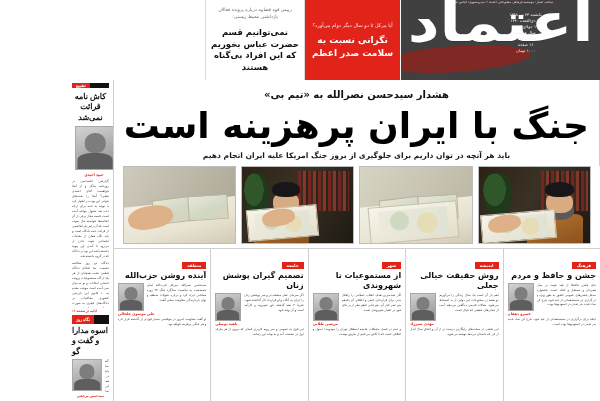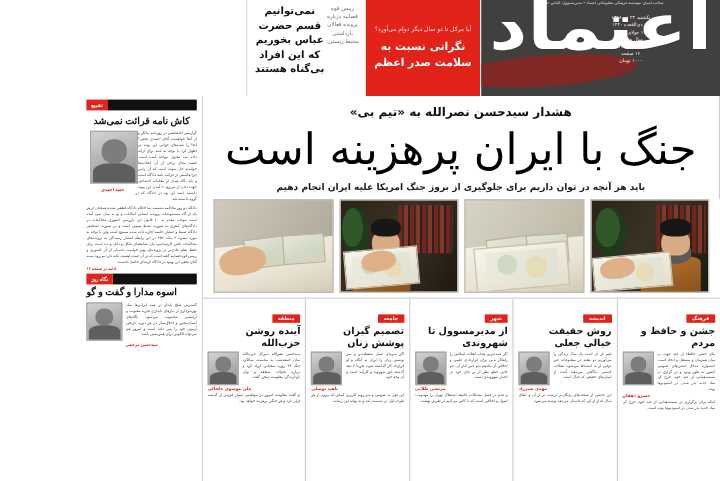--- a/index.html
+++ b/index.html
@@ -63,21 +63,21 @@
     display:flex;flex-direction:column;justify-content:center;
     text-align:center;
   }
   .redbox .kick{font-size:5px;line-height:1.45;color:#ffe4e2;margin-bottom:5px;}
   .redbox .hl{font-size:9px;line-height:1.35;font-weight:bold;color:#fff;}
 
   
   .whitebox{
     width:100px;height:80px;box-sizing:border-box;padding:5px 5px 4px 5px;
     background:#fff;text-align:center;
-    display:flex;flex-direction:row;justify-content:center;
+    display:flex;flex-direction:column;justify-content:center;
     border-left:1px solid #d9d9d9;border-right:1px solid #d9d9d9;
   }
   .whitebox .kick{font-size:4.6px;line-height:1.5;color:#6b6b6b;margin-bottom:6px;}
   .whitebox .hl{font-size:8.5px;line-height:1.4;font-weight:bold;color:#111;}
 
   
   .graybox{
     flex:1;height:80px;background:#d2d2d2;box-sizing:border-box;
     padding:5px 8px 4px 8px;position:relative;text-align:center;
     display:flex;flex-direction:column;justify-content:center;
@@ -98,21 +98,21 @@
     width:488px;box-sizing:border-box;
     border-left:1px solid #cfcfcf;
     display:flex;flex-direction:column;
   }
   .lead{
     box-sizing:border-box;padding:6px 10px 0 10px;text-align:center;
     border-right:1px solid #cfcfcf;
   }
   .lead .kick{font-size:10px;line-height:1.4;font-weight:bold;color:#111;margin:2px 0 4px;}
   .lead .hl{
-    font-size:36px;line-height:1.12;font-weight:normal;color:#000;
+    font-size:36px;line-height:1.12;font-weight:bold;color:#000;
     letter-spacing:-1.5px;margin:1px 0 4px;white-space:nowrap;
   }
   .lead .sub{font-size:7.6px;line-height:1.5;color:#1b1b1b;margin-bottom:4px;font-weight:bold;}
 
   .photos{
     display:flex;flex-direction:row;gap:5px;padding:0 9px 4px 9px;box-sizing:border-box;
   }
   .photo{
     flex:1;height:78px;border:1px solid #bdbdbd;box-sizing:border-box;
     position:relative;overflow:hidden;background:#cdbfa6;
@@ -327,21 +327,21 @@
                 <div class="pt-body"></div>
                 <div class="pt-head"></div>
             </div>
           </div>
           <div class="byline">مهدی شیرزاد</div>
           <div class="ctail">این بخشی از صحت‌های رایگان‌تر درست تر از آن و اتفاق سال انداز از کی که داستان می‌دهد نوشته می‌شود.</div>
         </div>
 
         <div class="col">
           <span class="tag">شهر</span>
-          <div class="chl">از مدیرمسوول تا شهروندی</div>
+          <div class="chl">از مستموعیات تا شهروندی</div>
           <div class="cbody">
             <div class="ctext">اگر عمده‌ترین هدف انقلاب اسلامی را راهکار بدنی برای قراردادی علمی و اخلاقی آن یکدهم بدو عمر کنار آن، جو جایی قطع نظر از بر جای خود در اختیار شهروندی است.</div>
             <div class="cportrait">
               <div class="pt-bg"></div>
                 <div class="pt-body"></div>
                 <div class="pt-head"></div>
             </div>
           </div>
           <div class="byline">مرتضی طلایی</div>
           <div class="ctail">و عدم در فصل مشکلات جامعه استقلال تهران را مهدویت؛ اصول و اخلاقی است که تا کاش می‌کنیم از طریق نهضت.</div>

